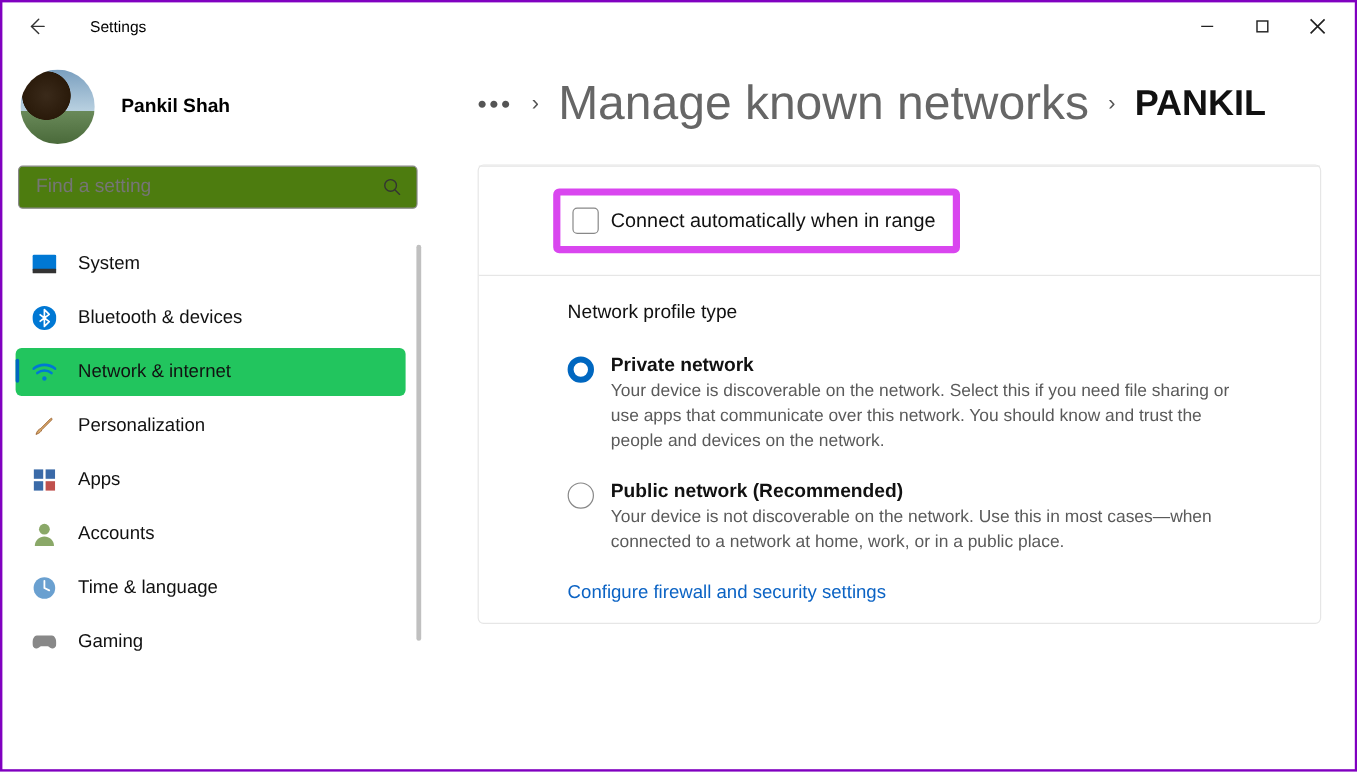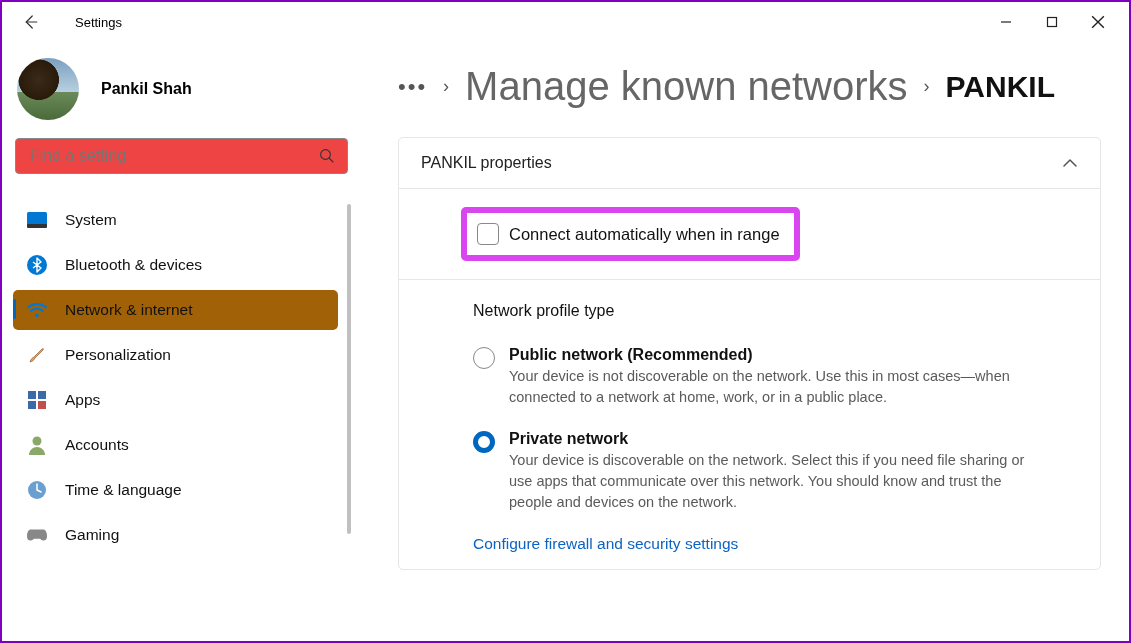--- a/index.html
+++ b/index.html
@@ -8,26 +8,26 @@
 .back-btn { width: 40px; height: 40px; display: flex; align-items: center; justify-content: center; cursor: pointer; }
 .title { font-size: 13px; margin-left: 25px; }
 .win-controls { margin-left: auto; display: flex; }
 .win-btn { width: 46px; height: 40px; display: flex; align-items: center; justify-content: center; cursor: pointer; }
 .layout { display: flex; height: calc(100% - 40px); }
 .sidebar { width: 360px; padding: 8px 12px 0 11px; position: relative; }
 .profile { display: flex; align-items: center; padding: 8px 4px 18px 4px; }
 .avatar { width: 62px; height: 62px; border-radius: 50%; background: radial-gradient(circle at 35% 35%, #3a2a1a 0%, #2a1a0a 35%, transparent 36%), linear-gradient(#7a9fbf 0%, #b8d0e0 55%, #6a8a5a 55%, #4a6a3a 100%); }
 .profile-name { font-size: 16px; font-weight: 600; margin-left: 22px; }
 .search-box { position: relative; margin: 0 2px 26px 2px; }
-.search-input { width: 100%; height: 36px; border: 1px solid #888; border-radius: 4px; padding: 0 40px 0 14px; font-size: 16px; background: #ef4444; }
+.search-input { width: 100%; height: 36px; border: 1px solid #888; border-radius: 4px; padding: 0 40px 0 14px; font-size: 16px; background: #4d7c0f; }
 .search-icon { position: absolute; right: 12px; top: 50%; transform: translateY(-50%); }
 .nav { position: relative; }
 .nav::after { content: ""; position: absolute; right: -1px; top: 4px; width: 4px; height: 330px; background: #c0c0c0; border-radius: 2px; }
 .nav-item { display: flex; align-items: center; height: 40px; padding-left: 14px; border-radius: 5px; margin: 5px 12px 5px 0; cursor: pointer; }
-.nav-item.active { background: #a16207; position: relative; }
+.nav-item.active { background: #22c55e; position: relative; }
 .nav-item.active::before { content: ""; position: absolute; left: 0; top: 9px; width: 3px; height: 20px; background: #0067c0; border-radius: 2px; }
 .nav-icon { width: 20px; height: 20px; display: flex; align-items: center; justify-content: center; margin-right: 18px; }
 .nav-label { font-size: 15.5px; color: #111; }
 .main { flex: 1; padding: 22px 28px 0 36px; overflow: hidden; }
 .breadcrumb { display: flex; align-items: center; gap: 16px; margin-bottom: 28px; }
 .bc-dots { color: #555; font-size: 22px; letter-spacing: 2px; cursor: pointer; }
 .bc-chev { color: #555; font-size: 18px; }
 .bc-link { font-size: 40px; color: #666; cursor: pointer; }
 .bc-current { font-size: 30px; font-weight: 600; color: #111; }
 .card { border: 1px solid #e6e6e6; border-radius: 5px; background: #fff; }
@@ -177,49 +177,41 @@
   <div class="main">
     <div class="breadcrumb">
       <span class="bc-dots">•••</span>
       <span class="bc-chev">›</span>
       <span class="bc-link">Manage known networks</span>
       <span class="bc-chev">›</span>
       <span class="bc-current">PANKIL</span>
     </div>
 
     <div class="card">
-      <div class="panel-header">
-        <span class="panel-title">PANKIL properties</span>
-        <span class="chevup">
-            <svg width="16" height="10" viewBox="0 0 16 10">
-              <path d="M2 8l6-6 6 6" stroke="#555" stroke-width="1.5" fill="none" stroke-linecap="round" stroke-linejoin="round"></path>
-            </svg>
-          </span>
-      </div>
       <div class="panel-body">
         <div class="auto-row">
           <div class="highlight">
             <div class="checkbox"></div>
             <span class="auto-label">Connect automatically when in range</span>
           </div>
         </div>
         <div class="profile-section">
           <div class="section-heading">Network profile type</div>
           <div class="radio-row">
+            <div class="radio checked"></div>
+            <div class="radio-text">
+              <div class="radio-title">Private network</div>
+              <div class="radio-desc">Your device is discoverable on the network. Select this if you need file sharing or use apps that communicate over this network. You should know and trust the people and devices on the network.</div>
+            </div>
+          </div>
+          <div class="radio-row">
             <div class="radio empty"></div>
             <div class="radio-text">
               <div class="radio-title">Public network (Recommended)</div>
               <div class="radio-desc">Your device is not discoverable on the network. Use this in most cases—when connected to a network at home, work, or in a public place.</div>
             </div>
           </div>
-          <div class="radio-row">
-            <div class="radio checked"></div>
-            <div class="radio-text">
-              <div class="radio-title">Private network</div>
-              <div class="radio-desc">Your device is discoverable on the network. Select this if you need file sharing or use apps that communicate over this network. You should know and trust the people and devices on the network.</div>
-            </div>
-          </div>
           <div class="config-link">Configure firewall and security settings</div>
         </div>
       </div>
     </div>
   </div>
 </div>
 
 </body></html>

